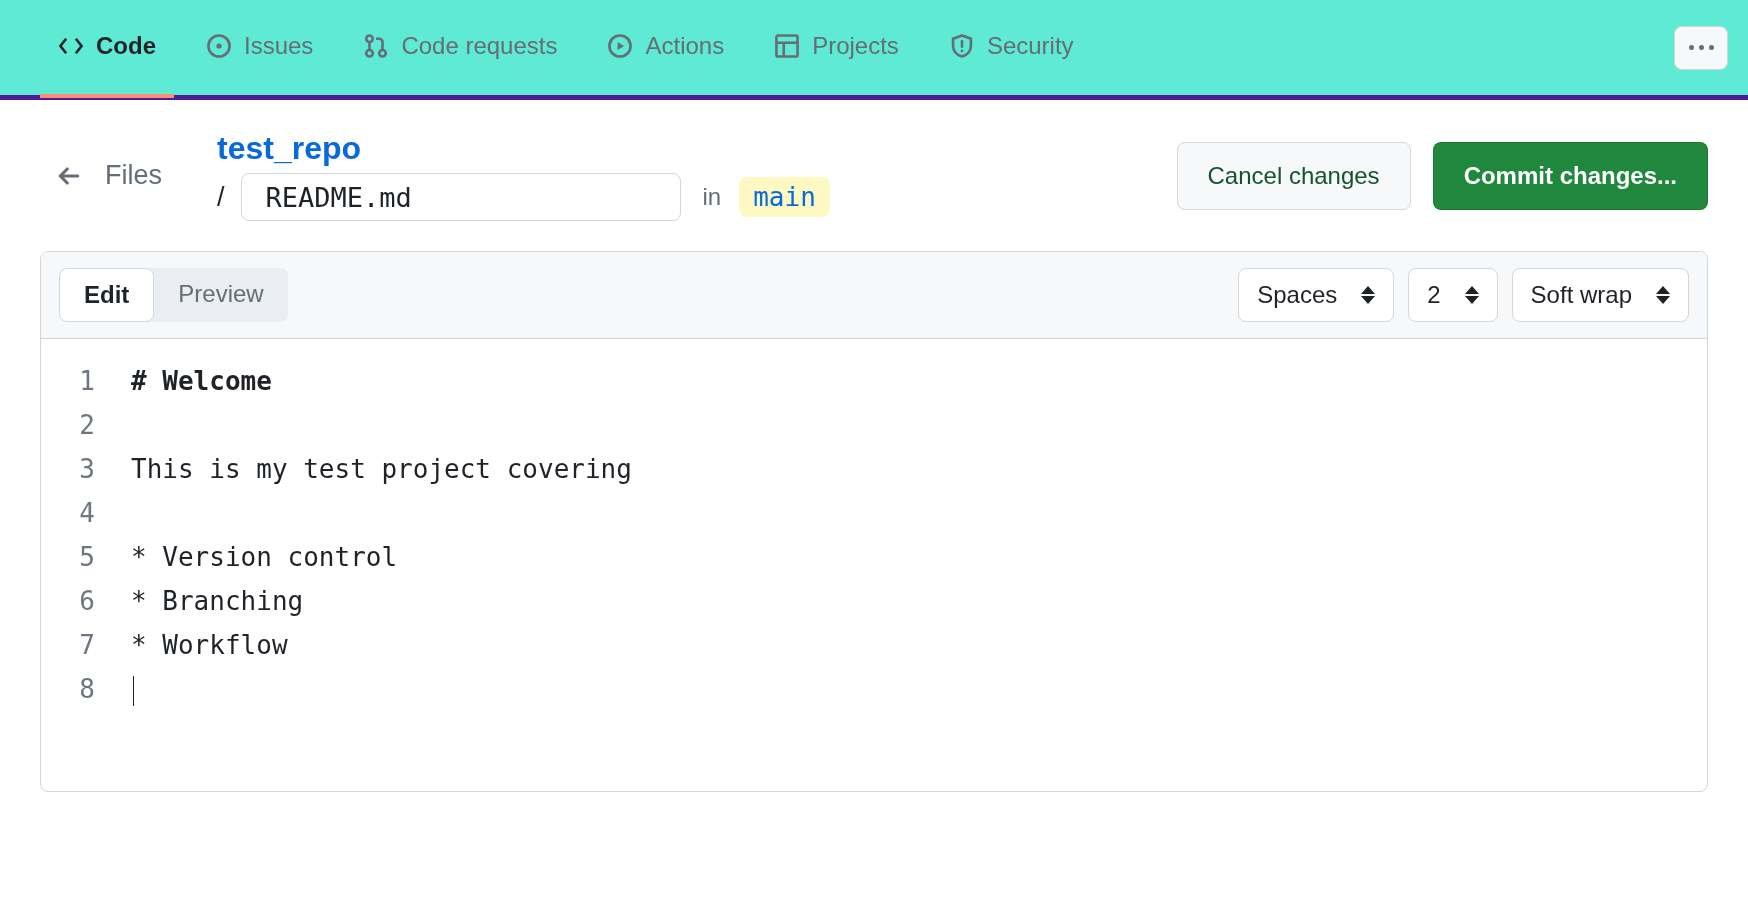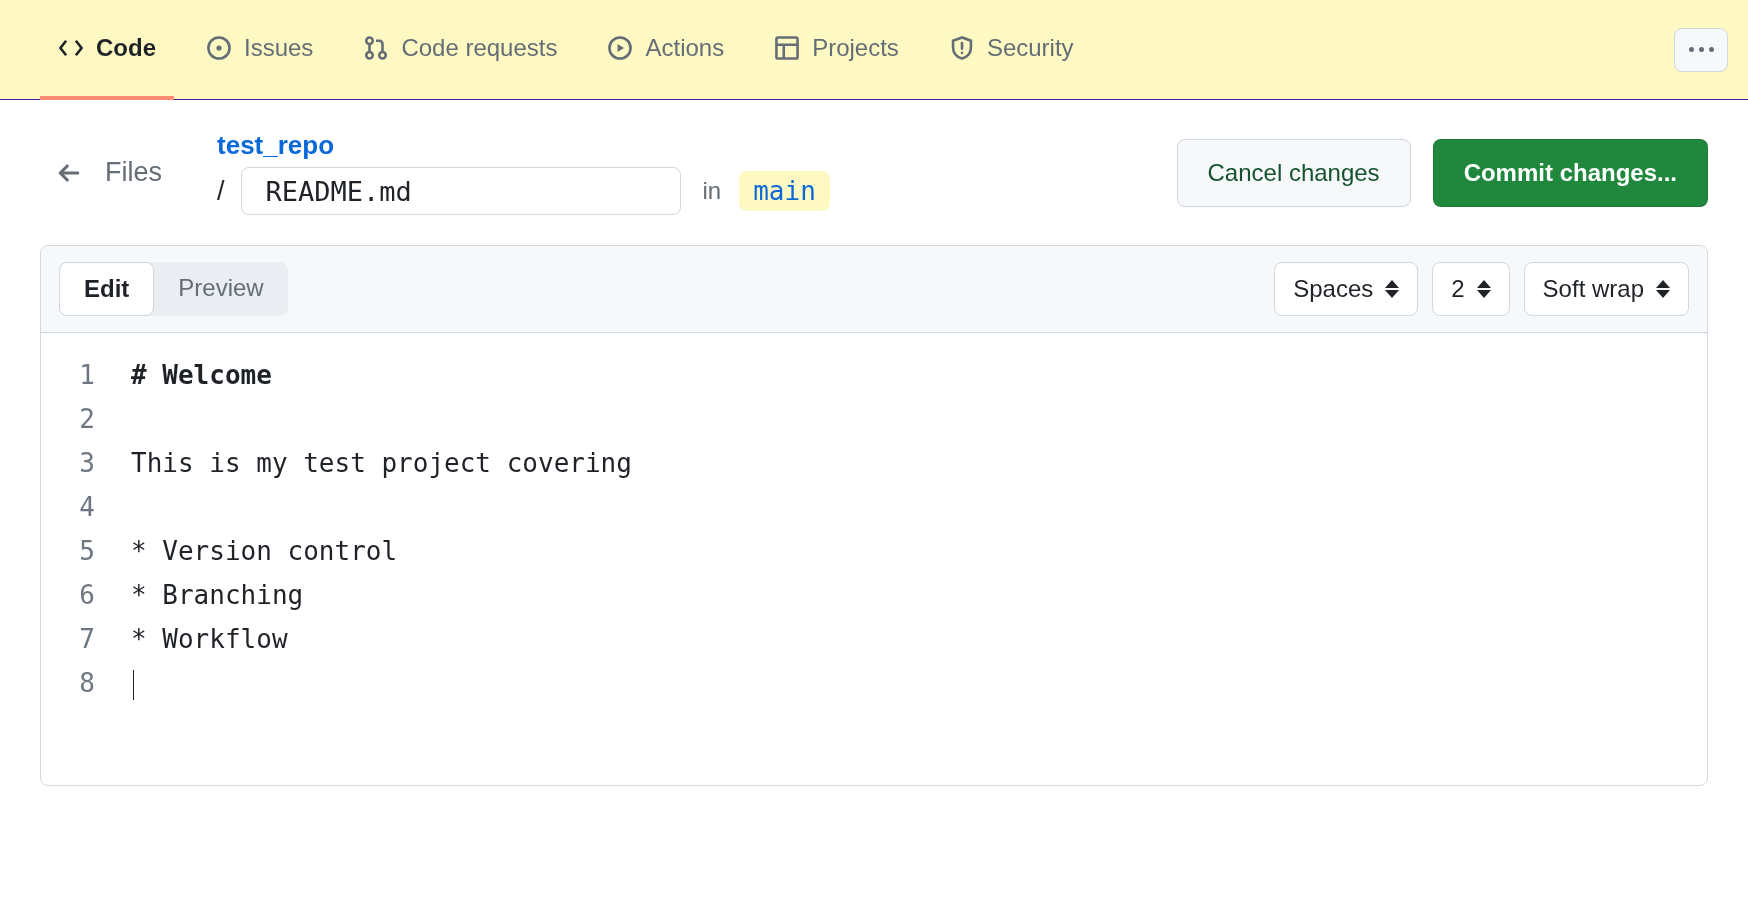--- a/index.html
+++ b/index.html
@@ -6,22 +6,22 @@
 body {
   font-family: -apple-system, BlinkMacSystemFont, "Segoe UI", Helvetica, Arial, sans-serif;
   background: #ffffff;
   color: #1f2328;
   font-size: 16px;
   width: 1748px;
 }
 .topnav {
   display: flex;
   align-items: center;
-  background: #fef9c3;
-  border-bottom: 1px solid #4c1d95;
+  background: #5eead4;
+  border-bottom: 5px solid #4c1d95;
   padding: 0 20px 0 40px;
   height: 100px;
   position: relative;
 }
 .topnav-tabs {
   display: flex;
   align-items: center;
   gap: 14px;
   flex: 1;
 }
@@ -68,21 +68,21 @@
   margin-right: 22px;
 }
 .files-label {
   font-size: 27px;
   color: #656d76;
   margin-right: 55px;
 }
 .path-col { display:flex; flex-direction:column; gap:6px;}
 .repo-link {
   color: #0969da;
-  font-size: 26px;
+  font-size: 32px;
   font-weight: 600;
   cursor: pointer;
 }
 .path-row { display:flex; align-items:center; gap:12px;}
 .slash { font-size: 27px; color:#1f2328; margin-right:4px;}
 .filename-input {
   width: 440px;
   height: 48px;
   border: 1px solid #d0d7de;
   border-radius: 8px;
@@ -156,21 +156,21 @@
 }
 .spacer { flex:1; }
 .select {
   height: 54px;
   background:#fff;
   border:1px solid #d0d7de;
   border-radius:8px;
   display:flex;
   align-items:center;
   padding:0 18px;
-  gap:12px;
+  gap:24px;
   font-size: 24px;
   cursor: pointer;
   margin-left: 14px;
 }
 .select .sort-icon { display:flex; flex-direction:column; line-height:0; gap:2px;}
 .tri-up { width:0; height:0; border-left:7px solid transparent; border-right:7px solid transparent; border-bottom:8px solid #1f2328;}
 .tri-down { width:0; height:0; border-left:7px solid transparent; border-right:7px solid transparent; border-top:8px solid #1f2328;}
 .code-area {
   font-family: ui-monospace, SFMono-Regular, Menlo, monospace;
   font-size: 26px;

